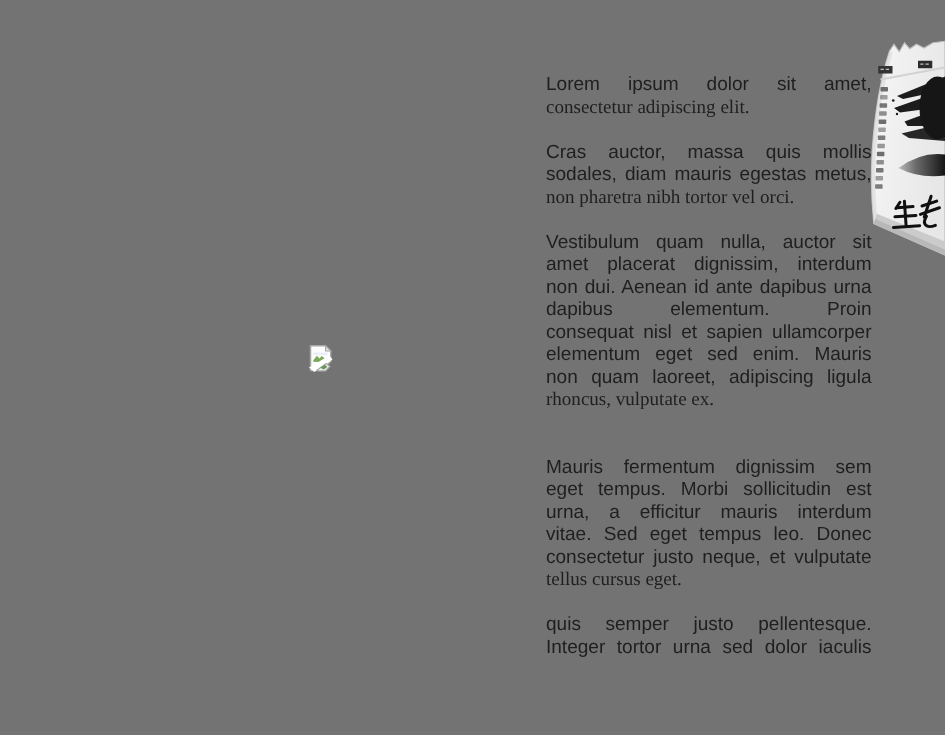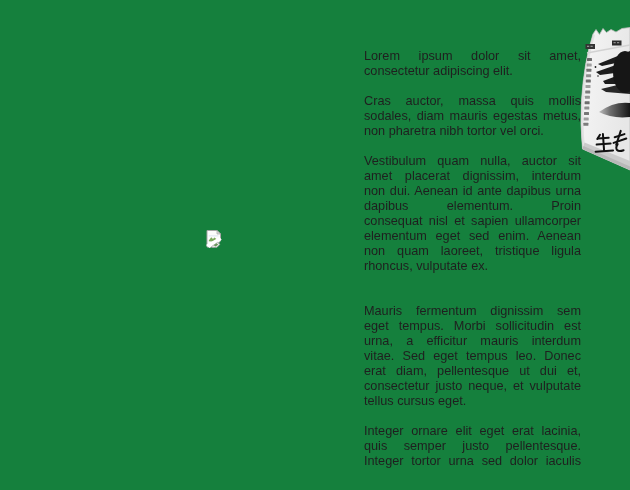--- a/index.html
+++ b/index.html
@@ -1,34 +1,34 @@
 <!DOCTYPE html>
 <html><head>
 <meta charset="utf-8">
 <style>
   html,body{margin:0;padding:0;}
   body{
     width:630px;height:490px;overflow:hidden;position:relative;
     background:#ffffff;
     font-family:"Liberation Sans","DejaVu Sans",sans-serif;
   }
-  .page{position:absolute;inset:0;background:#15803d;}
+  .page{position:absolute;inset:0;background:#737373;}
   .figure-area{position:absolute;left:0;top:0;width:346px;height:490px;}
   .broken-img{position:absolute;left:205px;top:229px;}
   .text-column{
     position:absolute;left:364px;top:49px;width:217px;
     color:#1f1f1f;font-size:12.7px;
   }
   .para{margin:0 0 15px 0;}
   .para.gap-before{margin-top:30px;}
   .line{
     height:15px;line-height:15px;white-space:nowrap;
     text-align:justify;text-align-last:justify;text-justify:inter-word;
   }
-  .line.last{text-align-last:left;}
+  .line.last{text-align-last:left;font-family:Liberation Serif, serif;}
   .book-cover{position:absolute;left:572px;top:24px;}
 </style>
 </head>
 <body>
 
 <div class="page">
 
   <div class="figure-area">
     <svg class="broken-img" width="18" height="19" viewBox="0 0 18 19" aria-hidden="true">
       <path d="M2,1.5 H12 L15.5,5 V12 L9,18 H2 Z" fill="#fcfcfc" stroke="#a5a5a5" stroke-width="1"></path>
@@ -51,35 +51,33 @@
         <div class="line">Cras auctor, massa quis mollis</div>
         <div class="line">sodales, diam mauris egestas metus,</div>
         <div class="line last">non pharetra nibh tortor vel orci.</div>
       </div>
       <div class="para">
         <div class="line">Vestibulum quam nulla, auctor sit</div>
         <div class="line">amet placerat dignissim, interdum</div>
         <div class="line">non dui. Aenean id ante dapibus urna</div>
         <div class="line">dapibus elementum. Proin</div>
         <div class="line">consequat nisl et sapien ullamcorper</div>
-        <div class="line">elementum eget sed enim. Aenean</div>
-        <div class="line">non quam laoreet, tristique ligula</div>
+        <div class="line">elementum eget sed enim. Mauris</div>
+        <div class="line">non quam laoreet, adipiscing ligula</div>
         <div class="line last">rhoncus, vulputate ex.</div>
       </div>
       <div class="para gap-before">
         <div class="line">Mauris fermentum dignissim sem</div>
         <div class="line">eget tempus. Morbi sollicitudin est</div>
         <div class="line">urna, a efficitur mauris interdum</div>
         <div class="line">vitae. Sed eget tempus leo. Donec</div>
-        <div class="line">erat diam, pellentesque ut dui et,</div>
         <div class="line">consectetur justo neque, et vulputate</div>
         <div class="line last">tellus cursus eget.</div>
       </div>
       <div class="para">
-        <div class="line">Integer ornare elit eget erat lacinia,</div>
         <div class="line">quis semper justo pellentesque.</div>
         <div class="line">Integer tortor urna sed dolor iaculis</div>
       </div>
     </div>
 
   <svg class="book-cover" width="58" height="152" viewBox="0 0 58 152" aria-label="生き">
     <defs>
       <linearGradient id="paperG" x1="0" y1="0" x2="1" y2="0.35">
         <stop offset="0" stop-color="#f6f6f6"></stop>
         <stop offset="1" stop-color="#e7e7e7"></stop>

